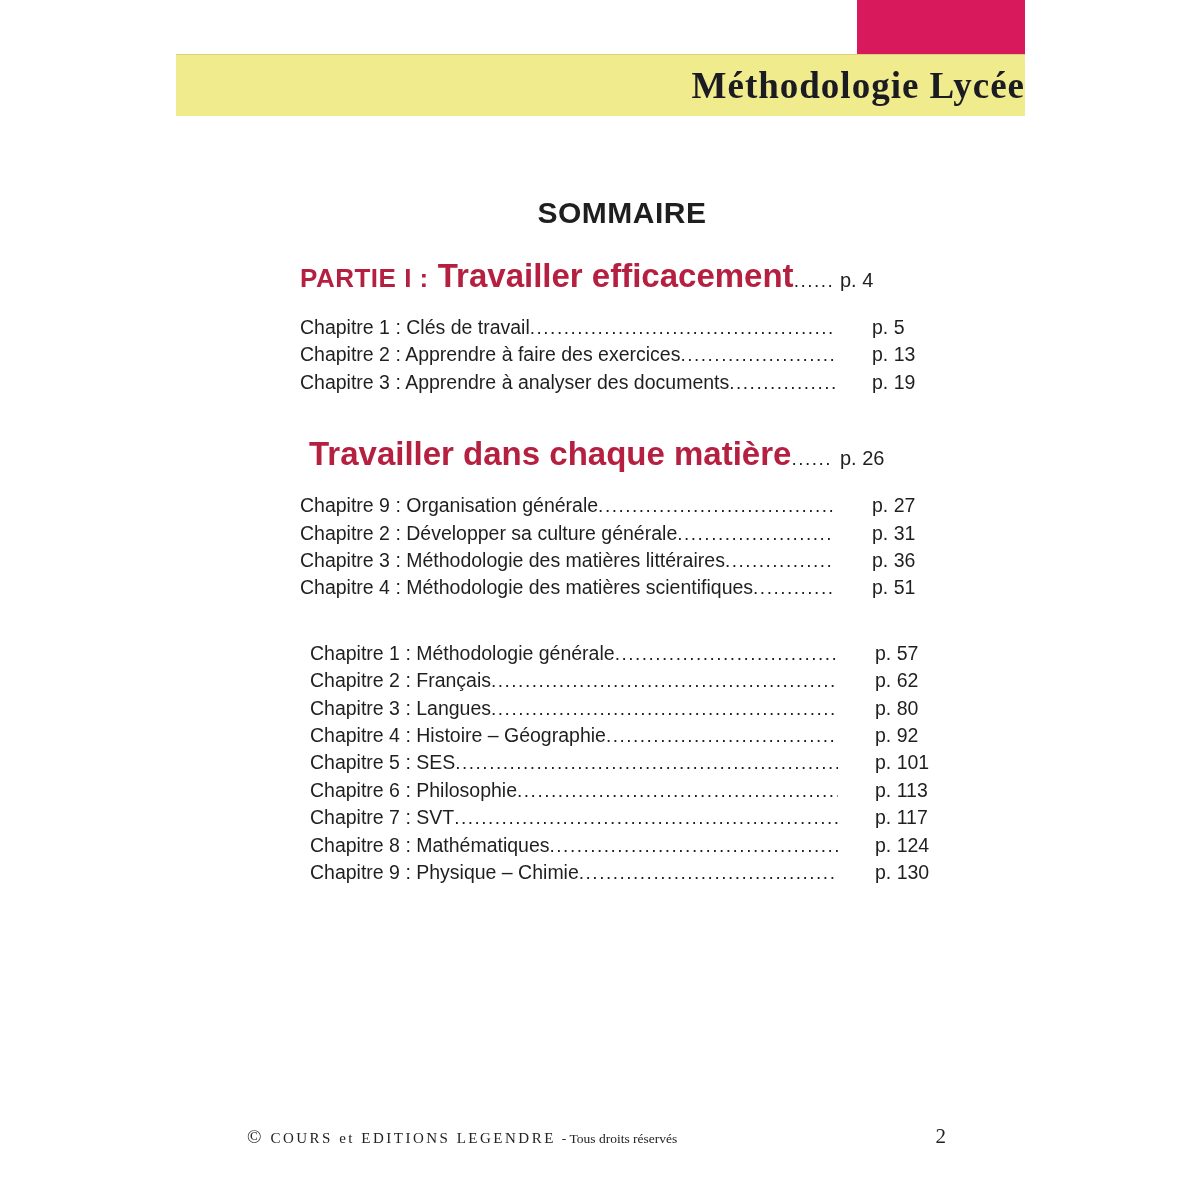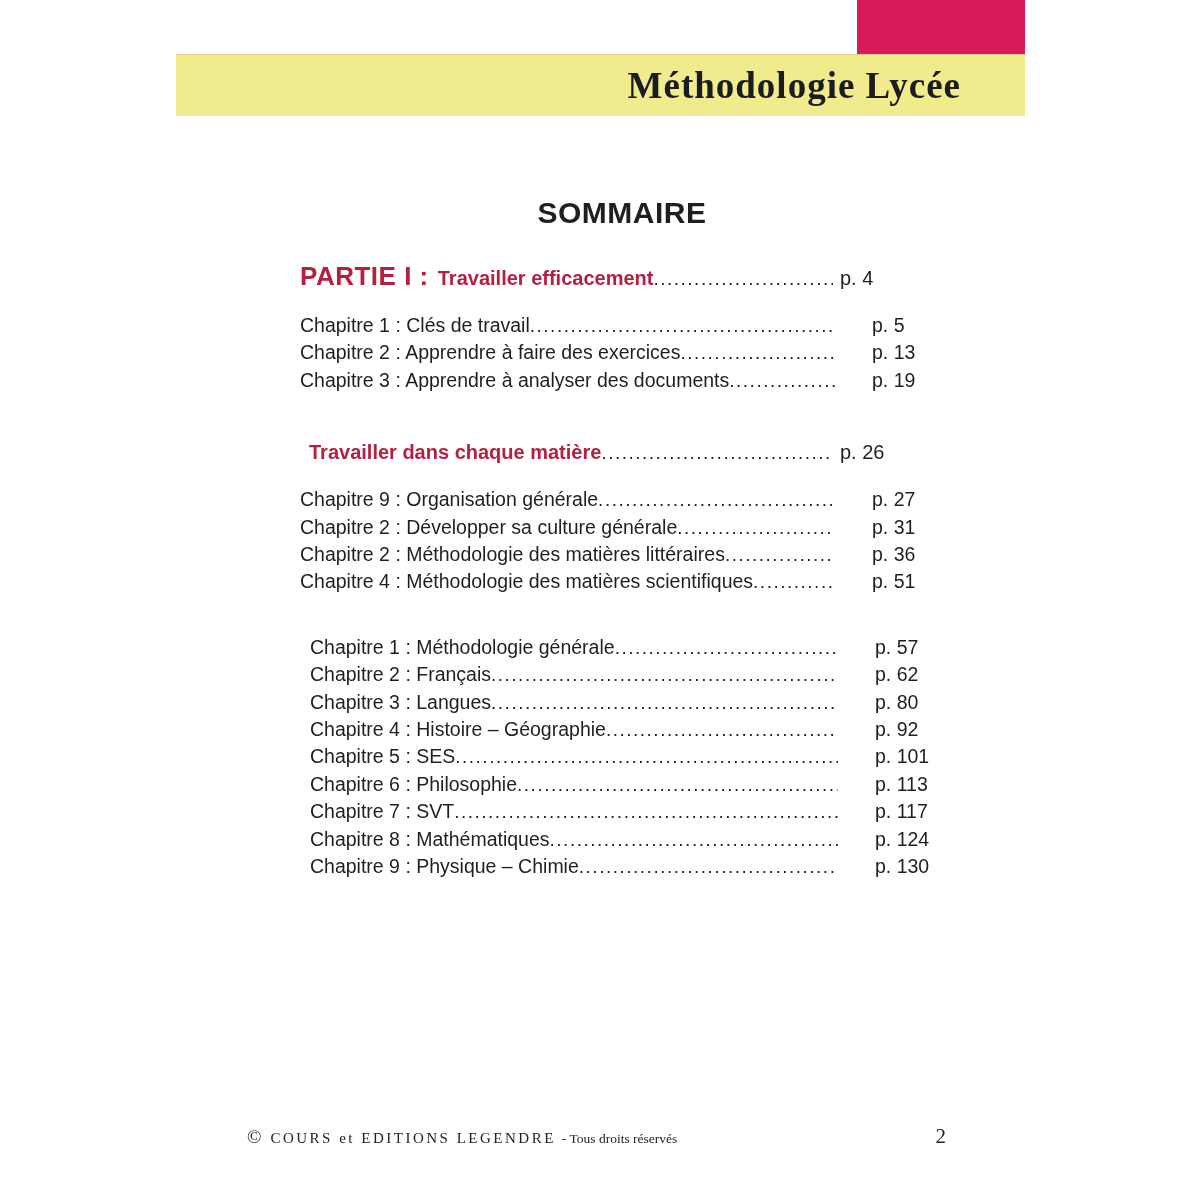--- a/index.html
+++ b/index.html
@@ -8,21 +8,21 @@
     position:relative; width:1200px; height:1200px; background:#ffffff;
     font-family:"Liberation Sans", sans-serif; color:#1f1f1f; overflow:hidden;
   }
   .accent-block {
     position:absolute; left:857px; top:0; width:168px; height:54px;
     background:#D8195B;
   }
   .banner {
     position:absolute; left:176px; top:54px; width:849px; height:62px;
     background:#F0EB8C; display:flex; align-items:center; justify-content:flex-end;
-    padding-right:64px; border-top:1px solid #d8d17a;
+    border-top:1px solid #d8d17a;
   }
   .banner-title {
     font-family:"Liberation Serif", serif; font-weight:bold; font-size:37px;
     color:#1b1b22; letter-spacing:1px;
   }
   .sommaire {
     position:absolute; top:196px; left:0; width:100%; text-align:center;
     padding-left:44px; font-size:30px; font-weight:bold; color:#1f1f1f;
     letter-spacing:0.5px;
   }
@@ -36,21 +36,21 @@
     font-size:19px; letter-spacing:1.5px; color:#1f1f1f;
   }
   .dots::after {
     content:"..........................................................................................................................................................................";
   }
   .page-ref { margin-left:7px; flex:none; }
 
   .part-row { line-height:40px; }
   .lead-part { width:533px; }
   .part-label { font-size:26px; font-weight:bold; color:#B51F40; letter-spacing:0.5px; flex:none; }
-  .part-title { font-size:20px; font-weight:bold; color:#B51F40; margin-left:9px; flex:none; }
+  .part-title { font-size:33px; font-weight:bold; color:#B51F40; margin-left:9px; flex:none; }
   .part-row .page-ref { font-size:20px; }
 
   .chapter-list { margin-top:13px; }
   .chapter-row { line-height:26.4px;gap:30px; }
   .lead-ch { width:535px; }
   .ch-label { font-size:19.5px; flex:none; }
   .chapter-row .page-ref { font-size:19.5px; }
 
   .part3 .chapter-list { margin-top:27px; margin-left:10px; }
   .part3 .lead-ch { width:528px; }
@@ -133,21 +133,21 @@
         </div>
         <div class="row chapter-row">
           <div class="lead lead-ch">
             <span class="ch-label">Chapitre 2 : Développer sa culture générale</span>
             <span class="dots"></span>
           </div>
           <span class="page-ref">p. 31</span>
         </div>
         <div class="row chapter-row">
           <div class="lead lead-ch">
-            <span class="ch-label">Chapitre 2 : Méthodologie des matières littéraires</span>
+            <span class="ch-label">Chapitre 3 : Méthodologie des matières littéraires</span>
             <span class="dots"></span>
           </div>
           <span class="page-ref">p. 36</span>
         </div>
         <div class="row chapter-row">
           <div class="lead lead-ch">
             <span class="ch-label">Chapitre 4 : Méthodologie des matières scientifiques</span>
             <span class="dots"></span>
           </div>
           <span class="page-ref">p. 51</span>

